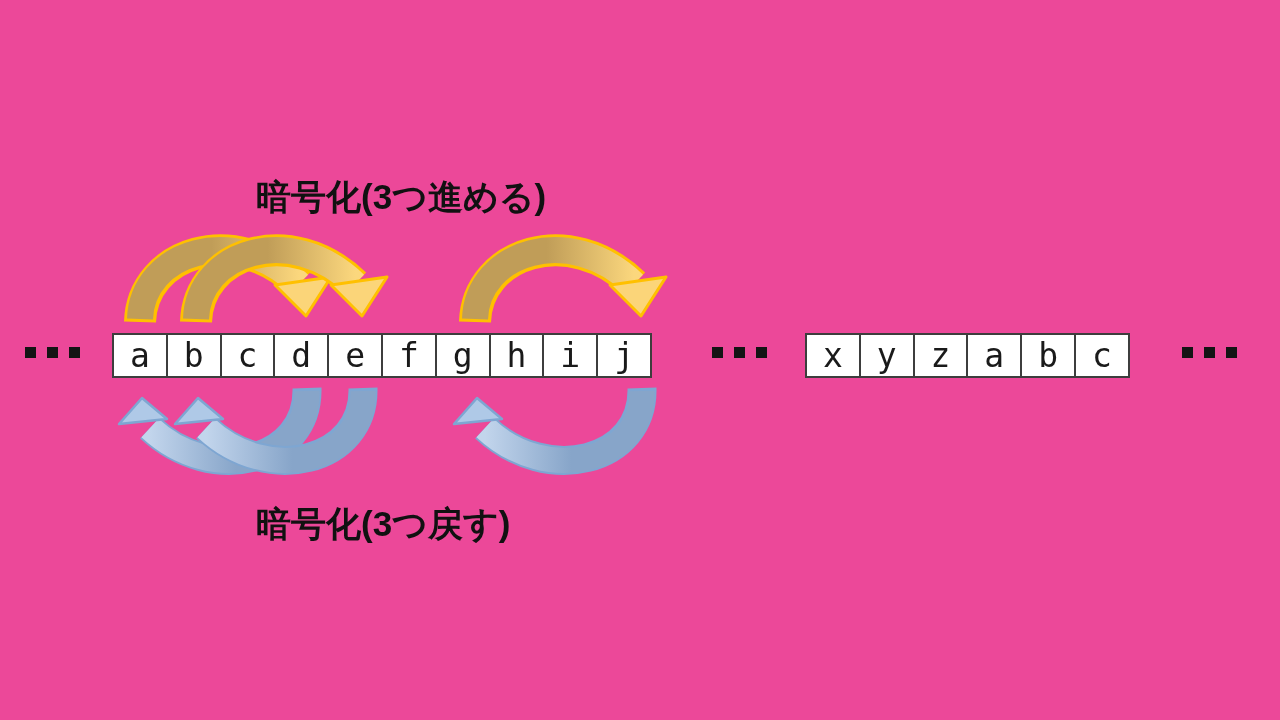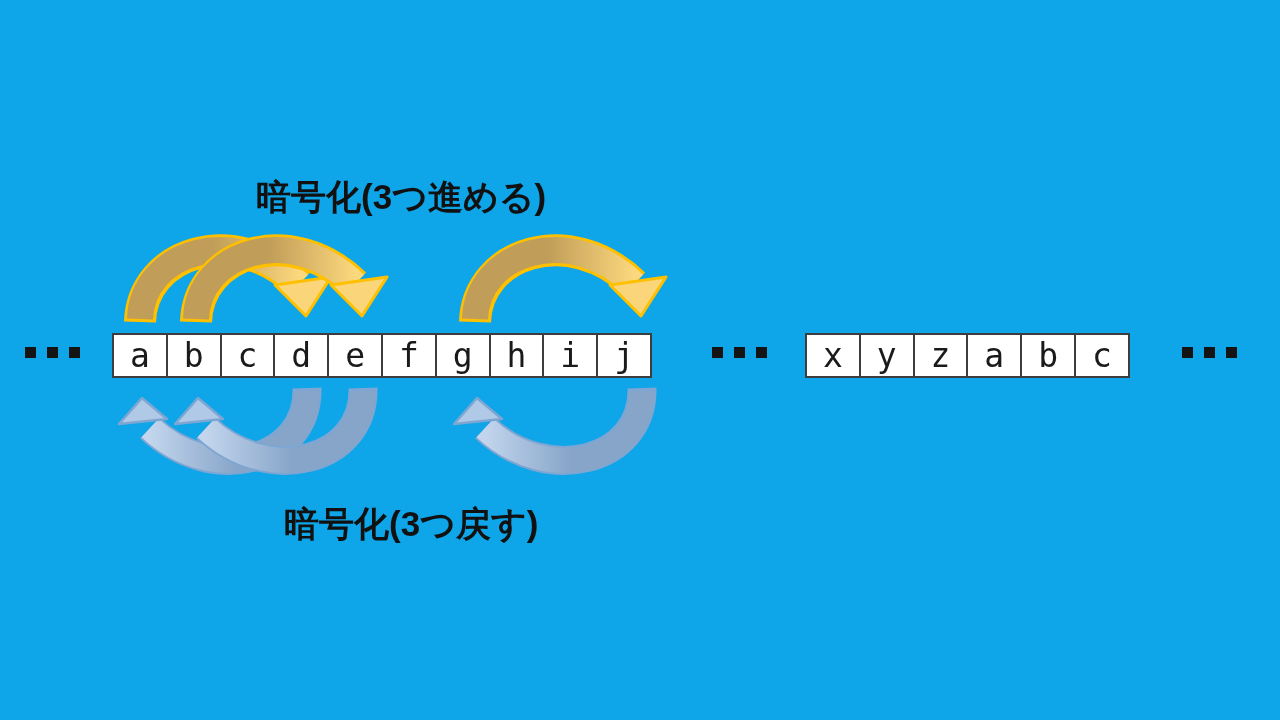--- a/index.html
+++ b/index.html
@@ -1,33 +1,33 @@
 <!DOCTYPE html>
 <html><head>
 <meta charset="utf-8">
 <style>
   html, body { margin: 0; padding: 0; background: #ffffff; }
   .canvas {
     position: relative;
     width: 1280px;
     height: 720px;
-    background: #0ea5e9;
+    background: #ec4899;
     overflow: hidden;
     font-family: "Liberation Sans", "DejaVu Sans", sans-serif;
   }
   .jp-label {
     position: absolute;
     font-weight: bold;
     font-size: 35px;
     color: #111111;
     letter-spacing: 0px;
     white-space: nowrap;
   }
   #label-encrypt { left: 256px; top: 174px; }
-  #label-decrypt { left: 256px; top: 501px; margin-left: 28px; }
+  #label-decrypt { left: 256px; top: 501px; }
   #label-keynote { left: 903px; top: 513px; }
 
   .arrows-layer {
     position: absolute;
     left: 0; top: 0;
     width: 1280px; height: 720px;
     pointer-events: none;
   }
 
   .strip-row {

